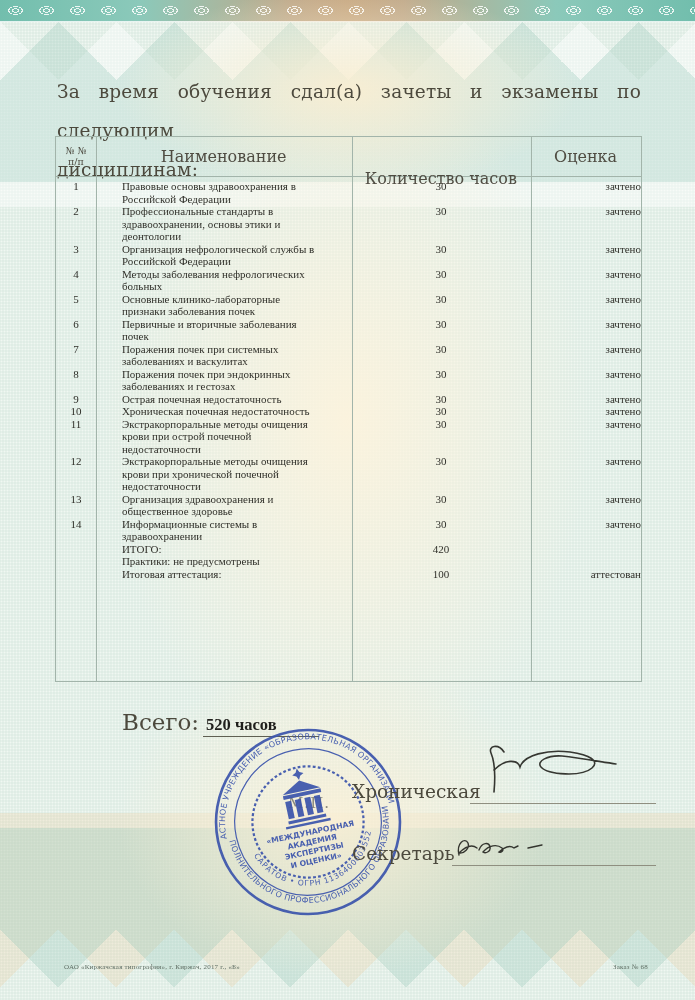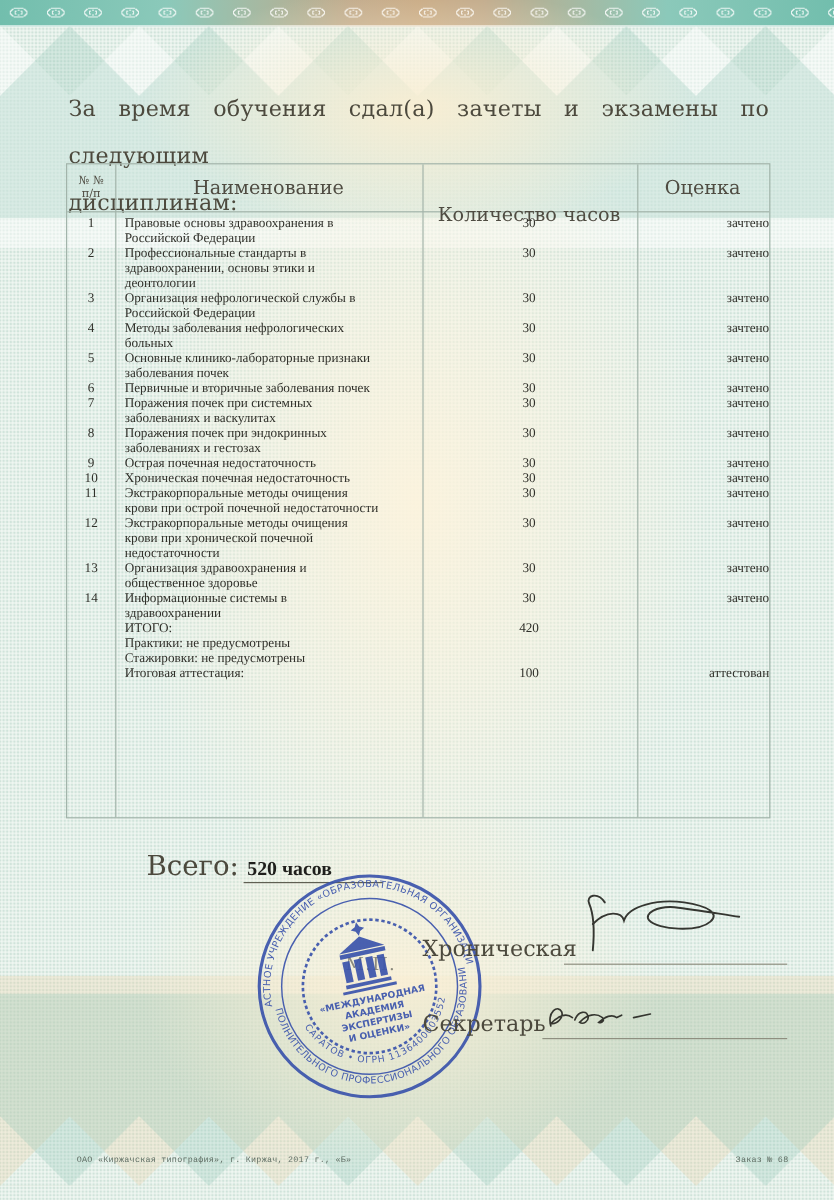--- a/index.html
+++ b/index.html
@@ -66,21 +66,21 @@
   .th{text-align:center;}
   .th.c-num{width:40px;font-size:9.5px;line-height:10.5px;}
   .th.c-num span{display:block;}
   .th.c-name{width:256px;font-size:16px;}
   .th.c-hours{width:179px;font-size:16px;margin-top:44px;}
   .th.c-grade{width:111px;font-size:16px;}
   .tbody{padding-top:3px;color:#30302a;font-size:11px;line-height:12.5px;}
   .trow{display:flex;align-items:flex-start;}
   .cell{box-sizing:border-box;}
   .cell-num{width:40px;text-align:center;}
-  .cell-name{width:256px;padding:0 36px 0 8px;}
+  .cell-name{width:256px;padding:0 36px 0 26px;}
   .cell-hours{width:179px;text-align:center;}
   .cell-grade{width:111px;text-align:right;}
   .total{position:absolute;left:122px;top:709px;white-space:nowrap;}
   .total-label{font-family:"DejaVu Serif",serif;font-size:23px;color:#4c493d;}
   .total-value{
     font-family:"Liberation Serif",serif;font-weight:bold;font-size:16.5px;color:#1f1f1c;
     border-bottom:1.2px solid #5f5f52;padding:0 42px 2px 3px;margin-left:4px;
   }
   .mp{
     position:absolute;left:288px;top:794px;font-family:"DejaVu Serif",serif;
@@ -92,21 +92,21 @@
   }
   .sig-label.head{left:352px;top:781px;}
   .sig-label.secretary{left:352px;top:843px;}
   .sig-line{position:absolute;height:1px;background:#8f8f80;}
   .sig-line.line1{left:470px;top:803px;width:186px;}
   .sig-line.line2{left:452px;top:865px;width:204px;}
   .sig{position:absolute;}
   .sig1{left:478px;top:740px;}
   .sig2{left:452px;top:835px;}
   .footer-note{
-    position:absolute;top:963px;font-family:Liberation Mono, monospace;
+    position:absolute;top:963px;font-family:Liberation Serif, serif;
     font-size:7px;color:#5f6e64;letter-spacing:.2px;white-space:nowrap;
   }
   .footer-note.left{left:64px;}
   .footer-note.right{left:613px;}
 </style>
 </head>
 <body>
 
 <div class="page">
 
@@ -225,26 +225,20 @@
           <div class="cell cell-grade"></div>
         </div>
         <div class="trow">
           <div class="cell cell-num"></div>
           <div class="cell cell-name">Практики: не предусмотрены</div>
           <div class="cell cell-hours"></div>
           <div class="cell cell-grade"></div>
         </div>
         <div class="trow">
           <div class="cell cell-num"></div>
-          <div class="cell cell-name">Стажировки: не предусмотрены</div>
-          <div class="cell cell-hours"></div>
-          <div class="cell cell-grade"></div>
-        </div>
-        <div class="trow">
-          <div class="cell cell-num"></div>
           <div class="cell cell-name">Итоговая аттестация:</div>
           <div class="cell cell-hours">100</div>
           <div class="cell cell-grade">аттестован</div>
         </div>
       </div>
   </div>
 
   <div class="total">
     <span class="total-label">Всего:</span><span class="total-value">520 часов</span>
   </div>

